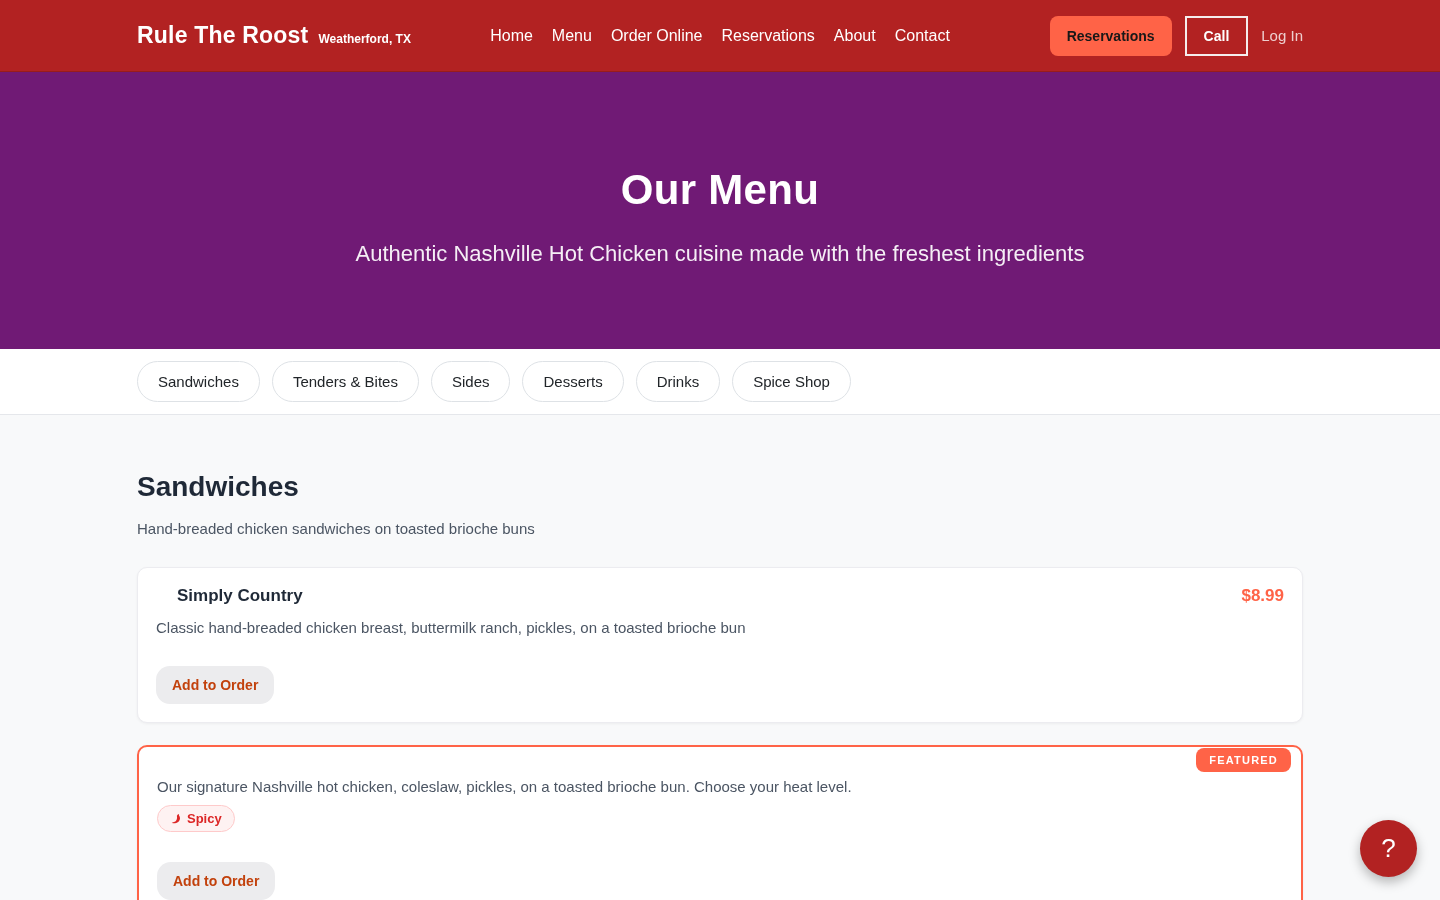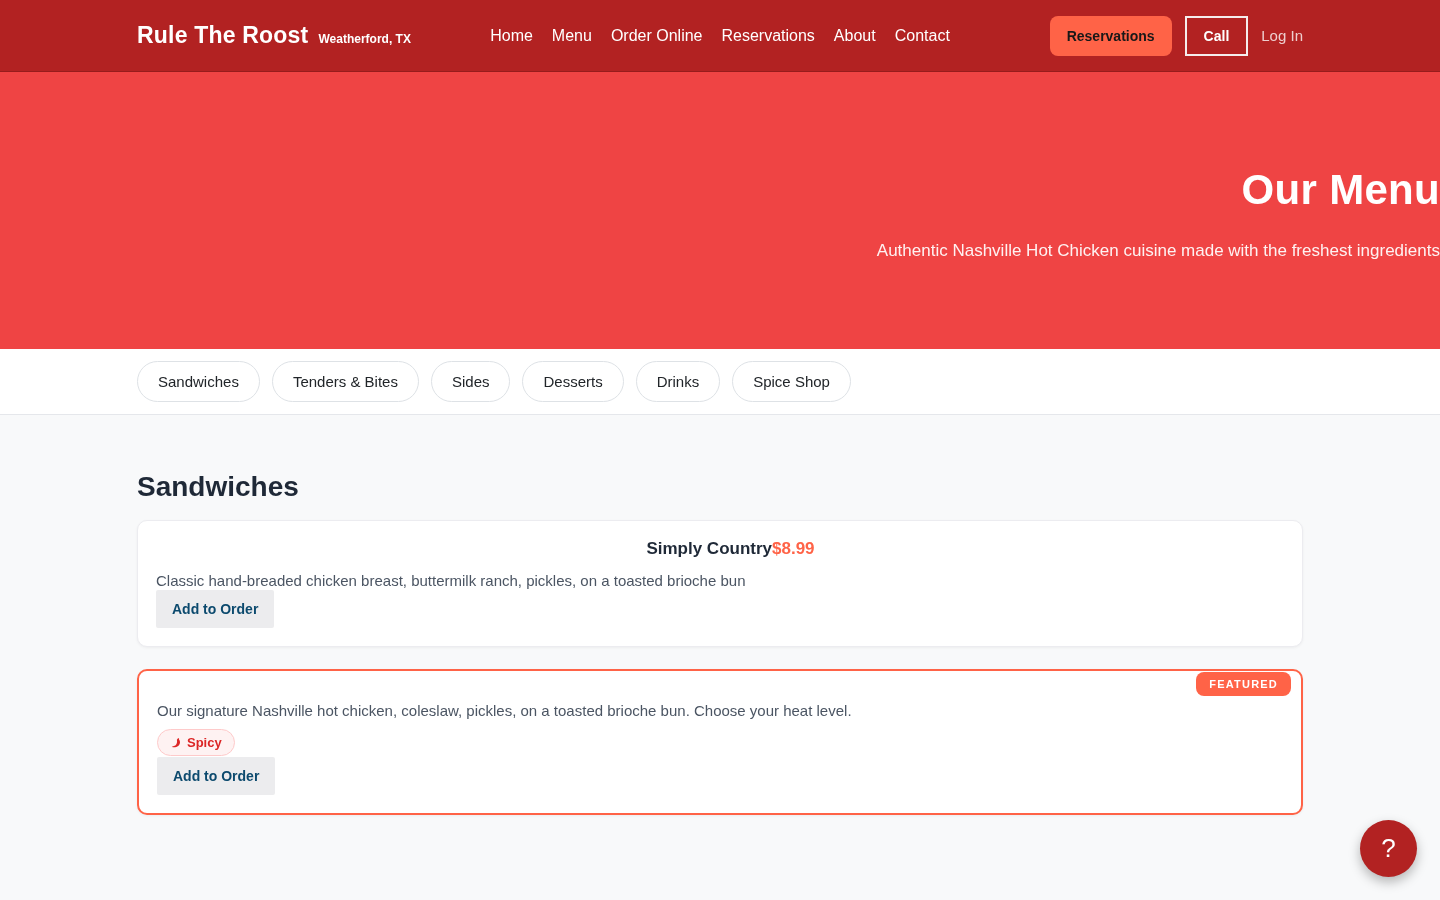--- a/index.html
+++ b/index.html
@@ -65,34 +65,34 @@
   }
   .link-login {
     color: rgba(255,255,255,0.78);
     font-size: 15px;
     text-decoration: none;
     cursor: pointer;
   }
 
   
   .hero {
-    background: #ef4444;
+    background: #701a75;
     height: 277px;
-    text-align: right;
+    text-align: center;
     color: #ffffff;
   }
   .hero-title {
     font-size: 42px;
     font-weight: bold;
     padding-top: 94px;
     letter-spacing: 0.3px;
   }
   .hero-subtitle {
     margin-top: 27px;
-    font-size: 17px;
+    font-size: 22px;
     color: rgba(255,255,255,0.93);
   }
 
   
   .cat-bar {
     background: #ffffff;
     height: 66px;
     display: flex;
     align-items: center;
     gap: 12px;
@@ -129,21 +129,21 @@
     background: #ffffff;
     border: 1px solid #ececf0;
     border-radius: 10px;
     box-shadow: 0 1px 3px rgba(0,0,0,0.05);
     padding: 18px;
     position: relative;
   }
   .card.featured { border: 2px solid #ff6347; }
   .card + .card { margin-top: 22px; }
 
-  .card-head { display: flex; justify-content: center; align-items: flex-start; margin-left: 21px; }
+  .card-head { display: flex; justify-content: space-between; align-items: flex-start; margin-left: 21px; }
   .item-name  { font-size: 17px; font-weight: bold; color: #1f2937; }
   .item-price { font-size: 17px; font-weight: bold; color: #ff6347; }
   .item-desc  { font-size: 15px; color: #4b5563; margin-top: 13px; }
 
   .featured-badge {
     position: absolute;
     top: 1px;
     right: 10px;
     background: #ff6347;
     color: #ffffff;
@@ -165,29 +165,29 @@
     padding: 5px 12px;
     color: #dc2626;
     font-size: 13px;
     font-weight: bold;
     text-align: right;
   }
   .chili { width: 12px; height: 12px; display: inline-block; }
 
   .btn-add {
     display: block;
-    margin-top: 1px;
+    margin-top: 30px;
     background: #ececee;
     border: none;
-    border-radius: 2px;
+    border-radius: 14px;
     padding: 11px 16px;
     font-family: inherit;
     font-size: 14px;
     font-weight: bold;
-    color: #0c4a6e;
+    color: #c2410c;
     cursor: pointer;
   }
 
   
   .help-fab {
     position: absolute;
     left: 1360px;
     top: 820px;
     width: 57px;
     height: 57px;
@@ -238,20 +238,21 @@
   <button class="pill">Sandwiches</button>
   <button class="pill">Tenders &amp; Bites</button>
   <button class="pill">Sides</button>
   <button class="pill">Desserts</button>
   <button class="pill">Drinks</button>
   <button class="pill">Spice Shop</button>
 </div>
 
 <main class="main-area">
   <h2 class="section-title">Sandwiches</h2>
+  <p class="section-desc">Hand-breaded chicken sandwiches on toasted brioche buns</p>
 
   <div class="card">
     <div class="card-head">
       <span class="item-name">Simply Country</span>
       <span class="item-price">$8.99</span>
     </div>
     <p class="item-desc">Classic hand-breaded chicken breast, buttermilk ranch, pickles, on a toasted brioche bun</p>
     <button class="btn-add">Add to Order</button>
   </div>
 

